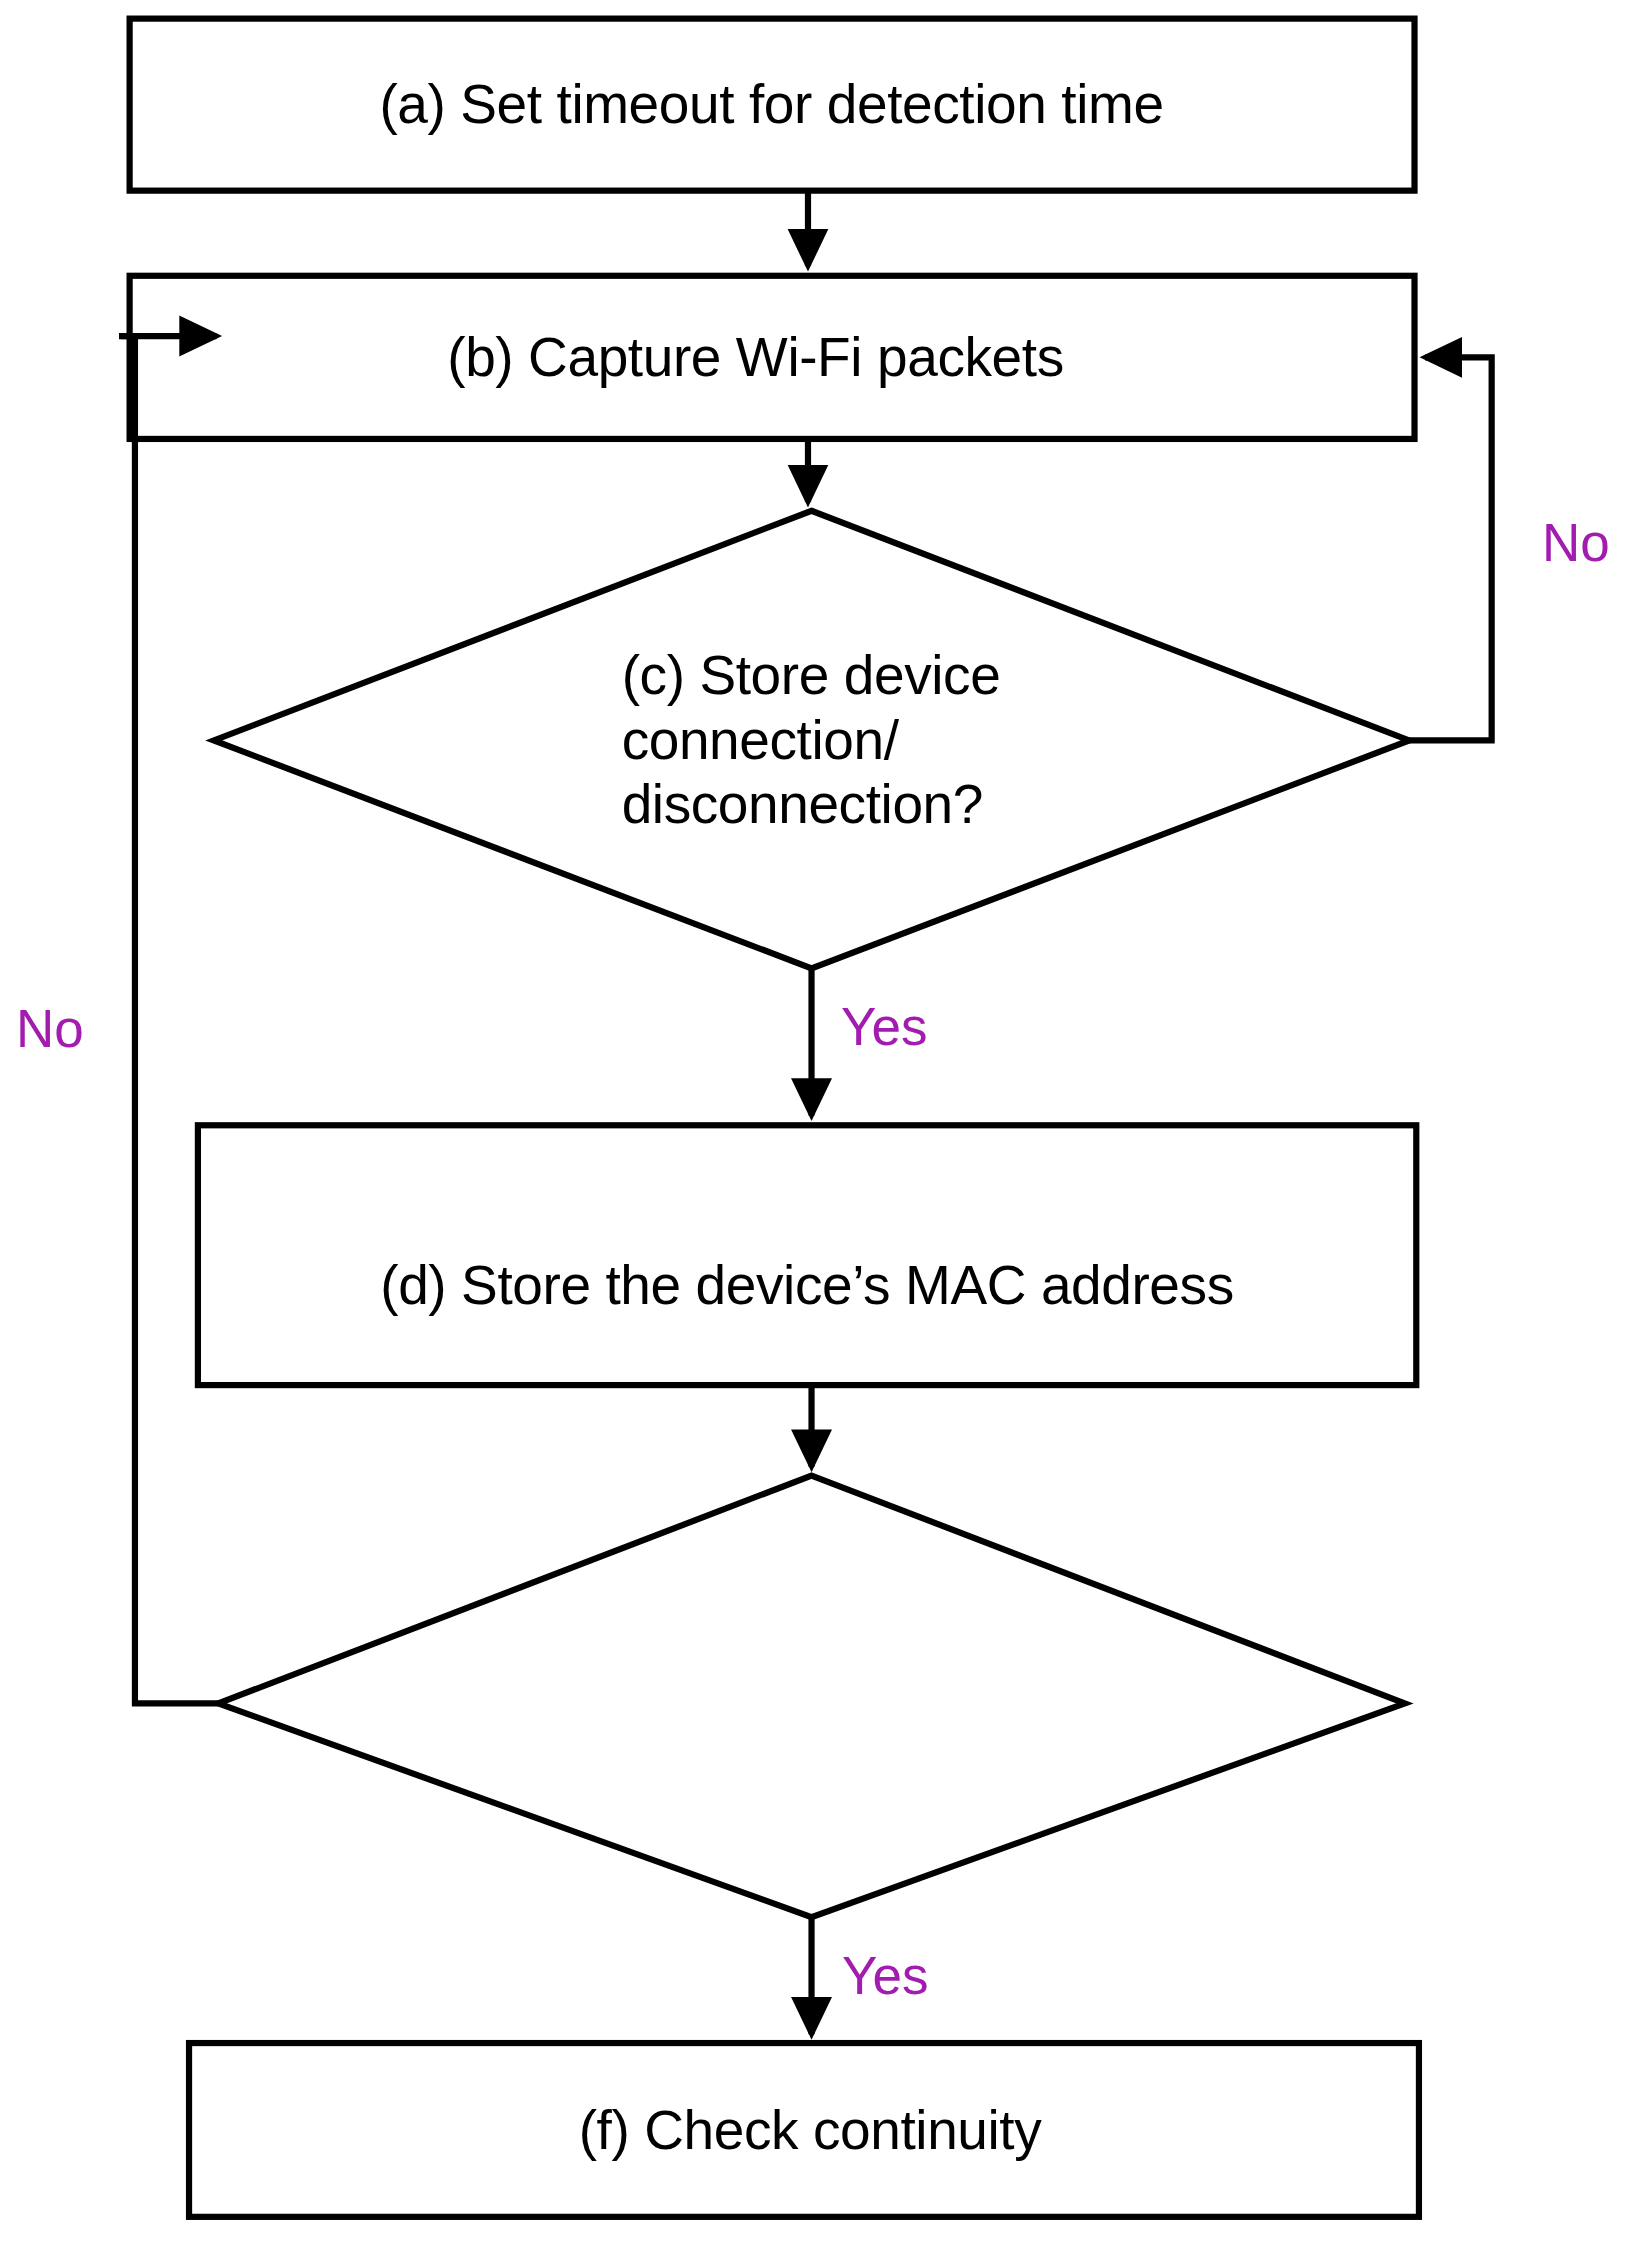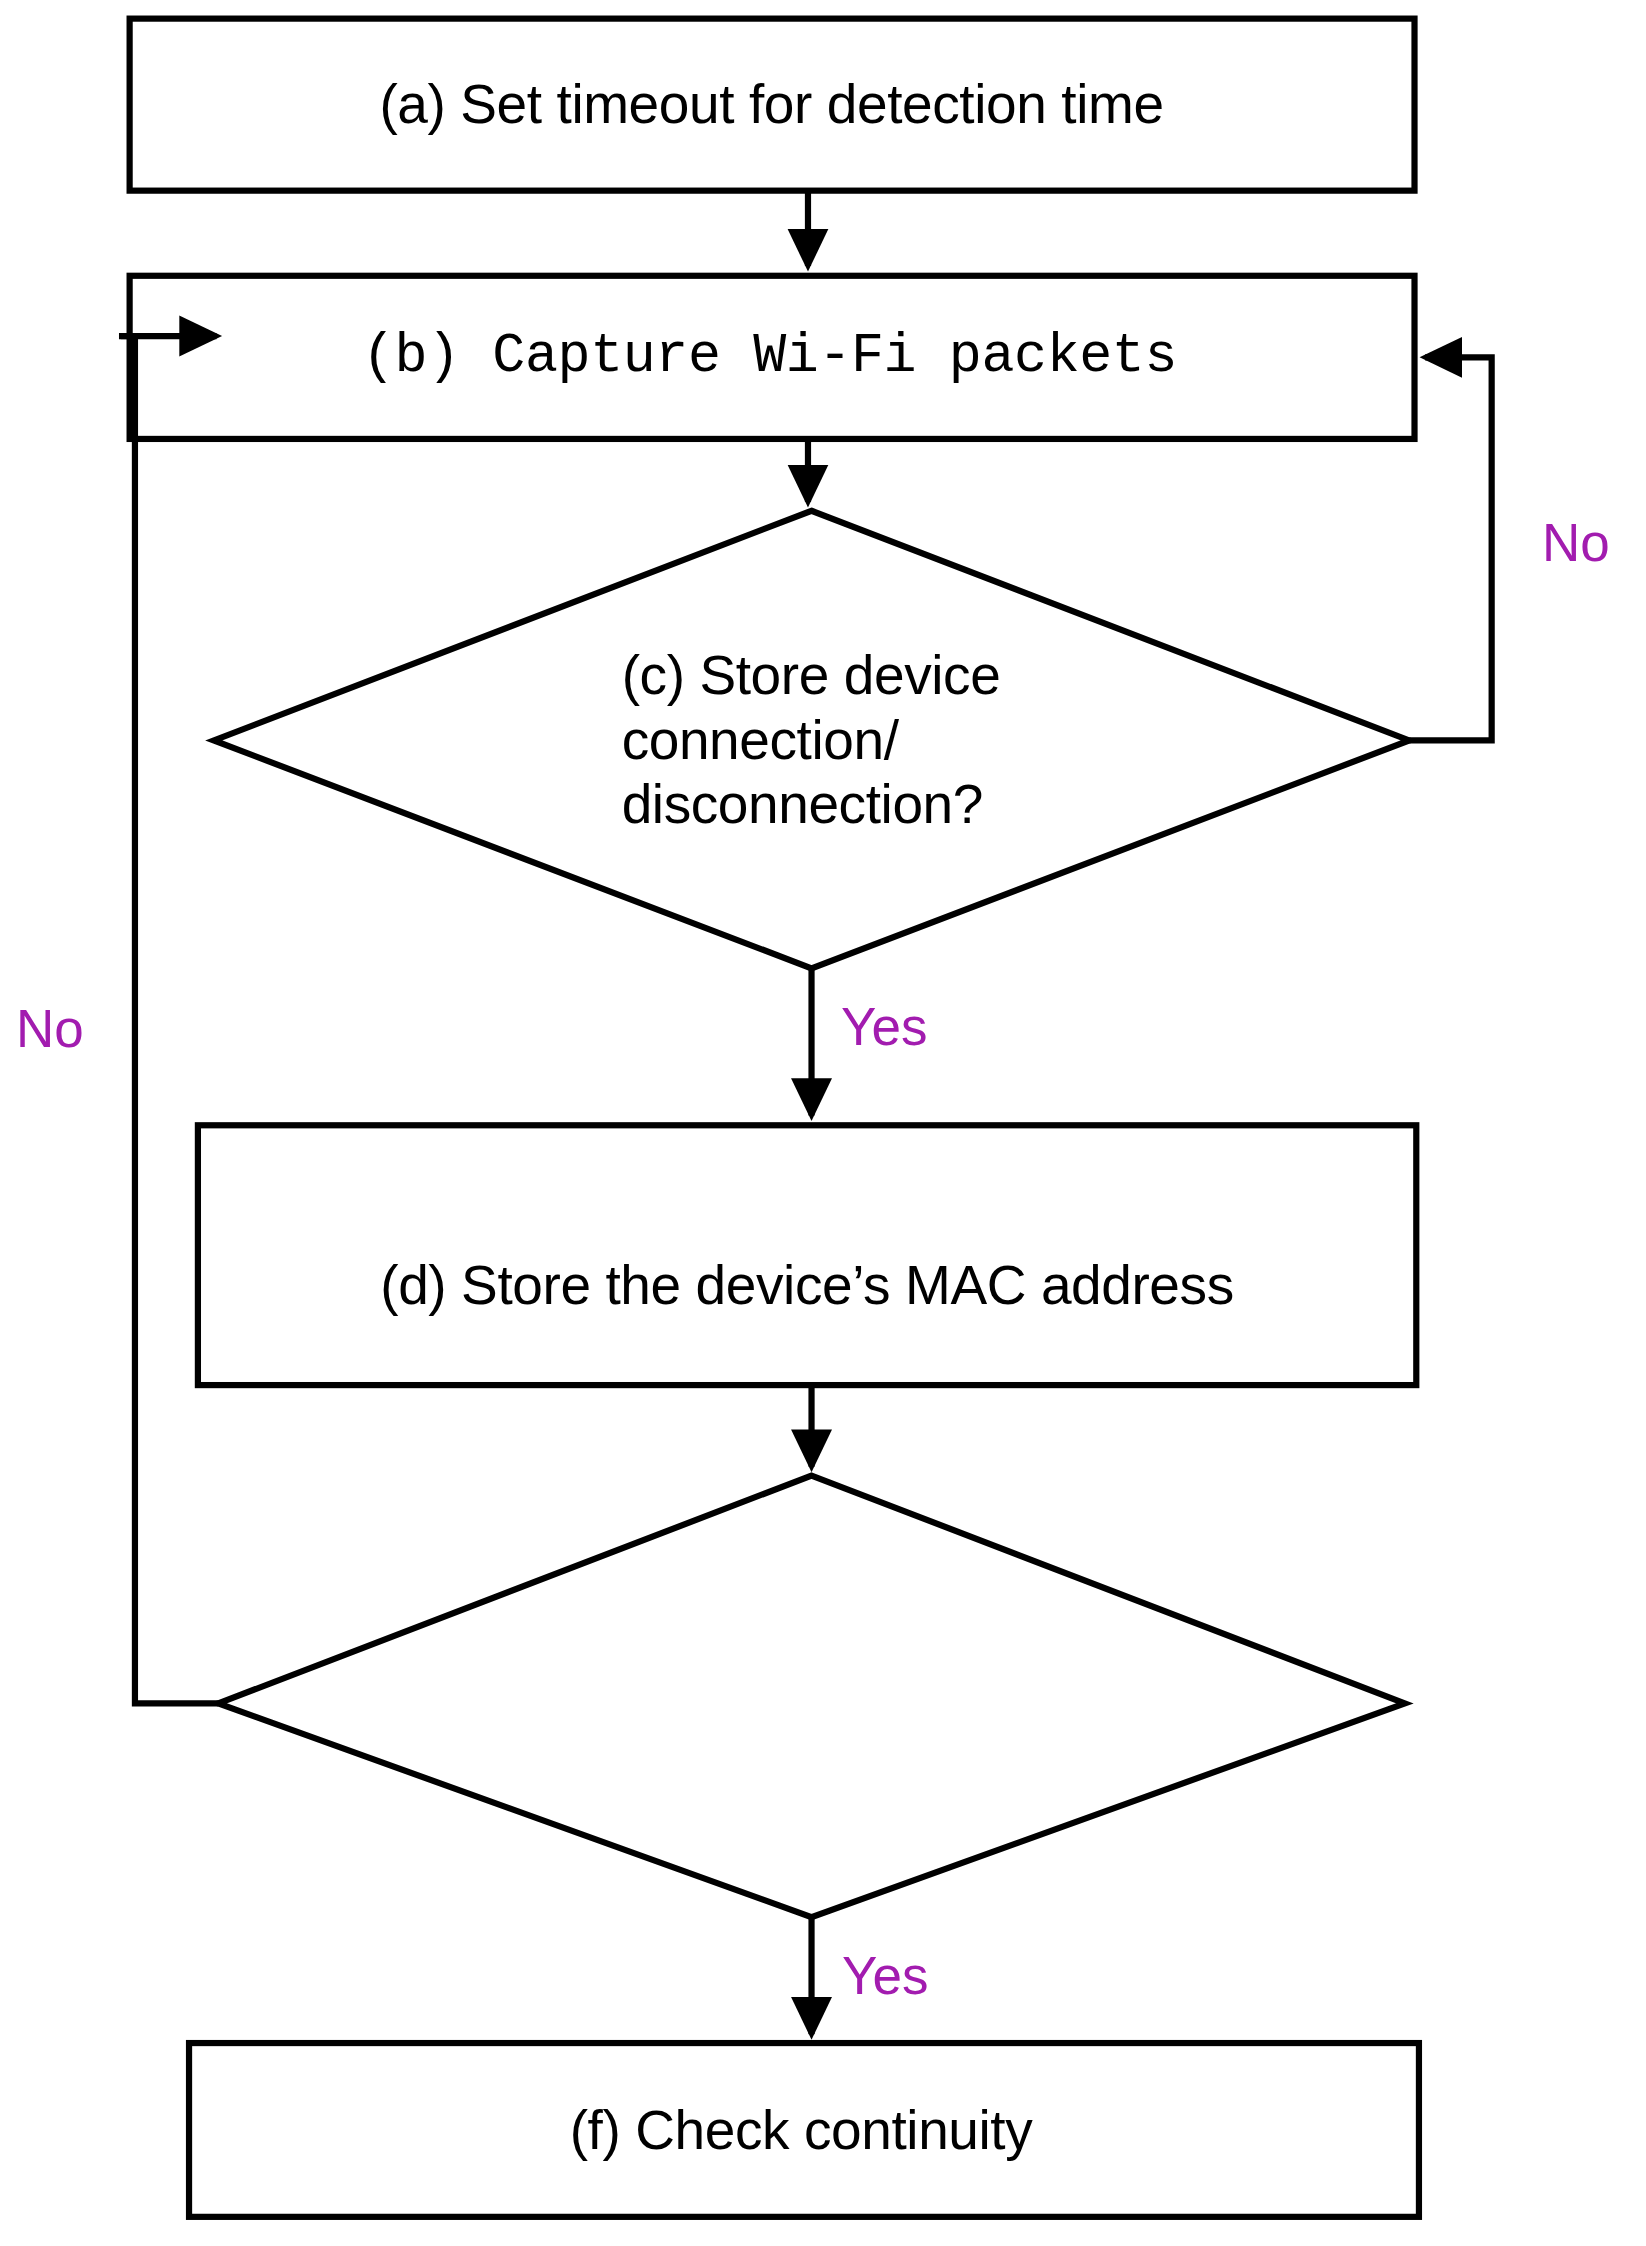--- a/index.html
+++ b/index.html
@@ -82,30 +82,30 @@
 
     <path d="M 246 1921 L 152 1921 L 152 379 L 134 379" fill="none" stroke="#000000" stroke-width="7"></path>
     <path d="M 152 379 L 136 379" fill="none" stroke="#000000" stroke-width="7"></path>
     <path d="M 152 379 L 244 379" fill="none" stroke="#000000" stroke-width="7" marker-end="url(#arrow)"></path>
 
     <path d="M 915 2162 L 915 2294" fill="none" stroke="#000000" stroke-width="7" marker-end="url(#arrow)"></path>
   </svg>
 
   <div class="node-label" style="left:129px; top:18.6px; width:1285px; height:172px;">(a) Set timeout for detection time</div>
 
-  <div class="node-label" style="left:127px; top:276px; width:1285px; height:163px;font-family:Liberation Mono, monospace;">(b) Capture Wi-Fi packets</div>
+  <div class="node-label" style="left:113px; top:276px; width:1285px; height:163px;">(b) Capture Wi-Fi packets</div>
 
   <div class="node-label" style="left:412px; top:585px; width:798px; height:310px;">(c) Store device
 connection/
 disconnection?</div>
 
   <div class="node-label" style="left:198px; top:1155px; width:1218px; height:260px;">(d) Store the device’s MAC address</div>
 
 
-  <div class="node-label" style="left:186px; top:2043px; width:1230px; height:174px;">(f) Check continuity</div>
+  <div class="node-label" style="left:195px; top:2043px; width:1230px; height:174px;">(f) Check continuity</div>
 
   <div class="edge-label" style="left:1542px; top:516px;">No</div>
 
   <div class="edge-label" style="left:841px; top:1000px;">Yes</div>
 
   <div class="edge-label" style="left:16px; top:1002px;">No</div>
 
   <div class="edge-label" style="left:842px; top:1949px;">Yes</div>
 
   <div class="shape-hit" style="left:129px; top:18.6px; width:1285px; height:172px;"></div>

